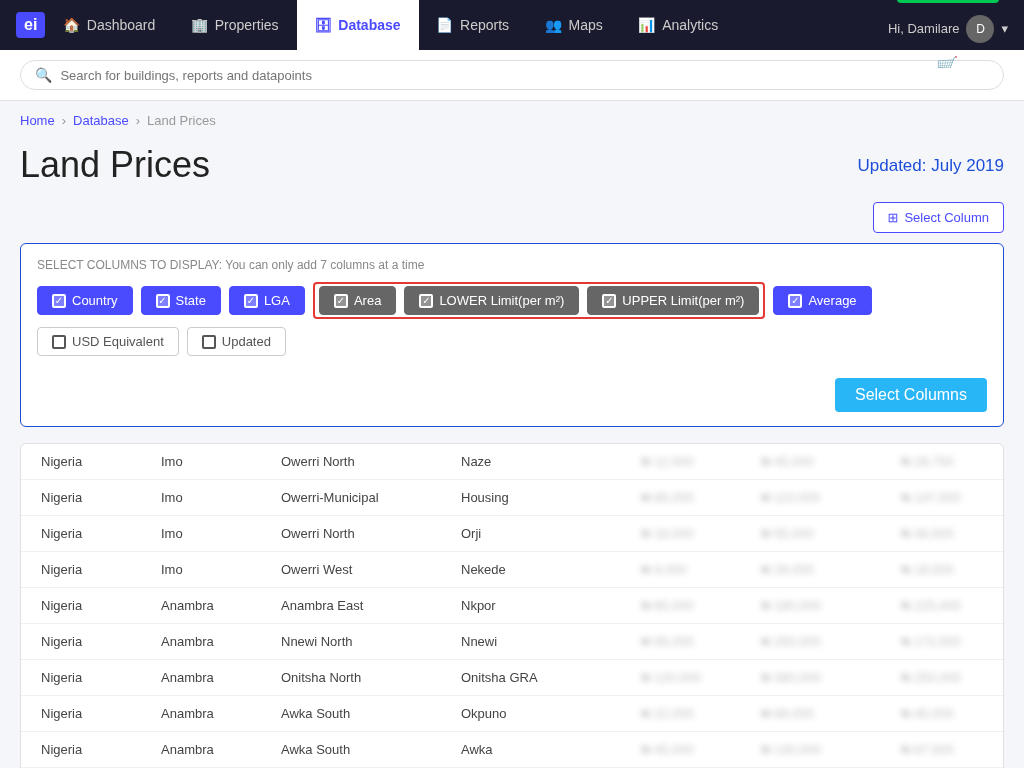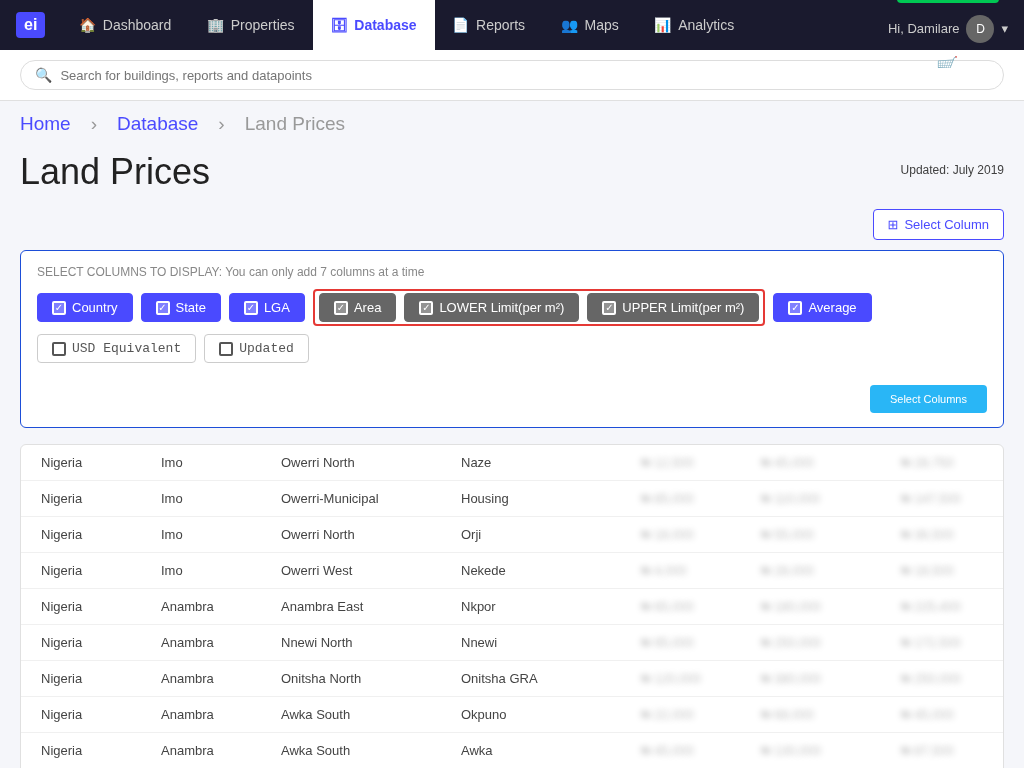--- a/index.html
+++ b/index.html
@@ -14,21 +14,20 @@
       padding: 0 16px;
       gap: 0;
     }
     .navbar .logo {
       background: #4a4aff;
       color: white;
       font-weight: bold;
       font-size: 16px;
       padding: 4px 8px;
       border-radius: 4px;
-      margin-right: 16px;
     }
     .nav-items {
       display: flex;
       align-items: center;
       flex: 1;
       gap: 0;
     }
     .nav-item {
       color: #ccc;
       padding: 0 18px;
@@ -104,45 +103,45 @@
 
     
     .main-content {
       padding: 0 20px 20px 20px;
       background: #f5f6fa;
     }
 
     
     .breadcrumb {
       padding: 12px 0 8px 0;
-      font-size: 19px;
+      font-size: 13px;
       color: #666;
       display: flex;
-      gap: 20px;
+      gap: 7px;
       align-items: center;
     }
     .breadcrumb a { color: #4a4aff; text-decoration: none; }
     .breadcrumb span { color: #999; }
 
     
     .page-header {
       display: flex;
       justify-content: space-between;
       align-items: flex-start;
       margin-bottom: 16px;
       padding-top: 8px;
     }
     .page-title {
       font-size: 36px;
       font-weight: 300;
       color: #222;
     }
     .updated-text {
-      font-size: 12px;
-      color: #404040;
+      font-size: 17px;
+      color: #1d4ed8;
       padding-top: 12px;
     }
 
     
     .select-column-wrap {
       display: flex;
       justify-content: flex-end;
       margin-bottom: 10px;
     }
     .btn-select-column {
@@ -199,21 +198,20 @@
     }
     .chip.checked-gray {
       background: #666;
       color: white;
       border-color: #666;
     }
     .chip.unchecked {
       background: white;
       color: #555;
       border: 1.5px solid #ccc;
-      font-family: Liberation Mono, monospace;
     }
     .chip-check {
       width: 14px; height: 14px;
       border: 2px solid currentColor;
       border-radius: 2px;
       display: flex; align-items: center; justify-content: center;
       font-size: 10px;
       flex-shrink: 0;
     }
     .chip.checked-blue .chip-check,
@@ -228,21 +226,21 @@
       gap: 8px;
     }
 
     .btn-select-columns {
       background: #29b6f6;
       color: white;
       border: none;
       padding: 8px 20px;
       border-radius: 4px;
       cursor: pointer;
-      font-size: 11px;
+      font-size: 16px;
       margin-left: auto;
       display: block;
       margin-top: 10px;
     }
 
     
     .data-table {
       background: white;
       border: 1px solid #e0e0e0;
       border-radius: 6px;

